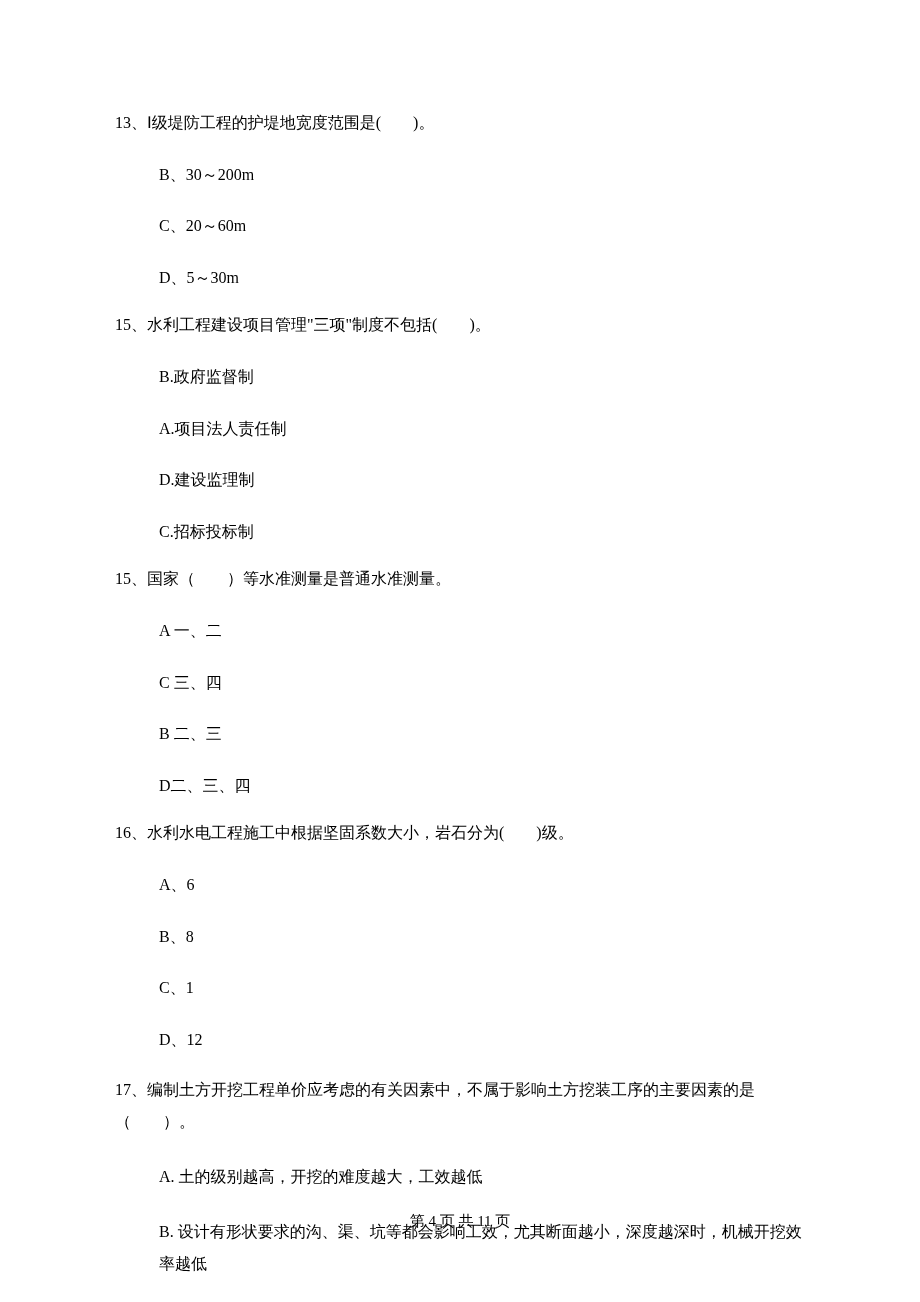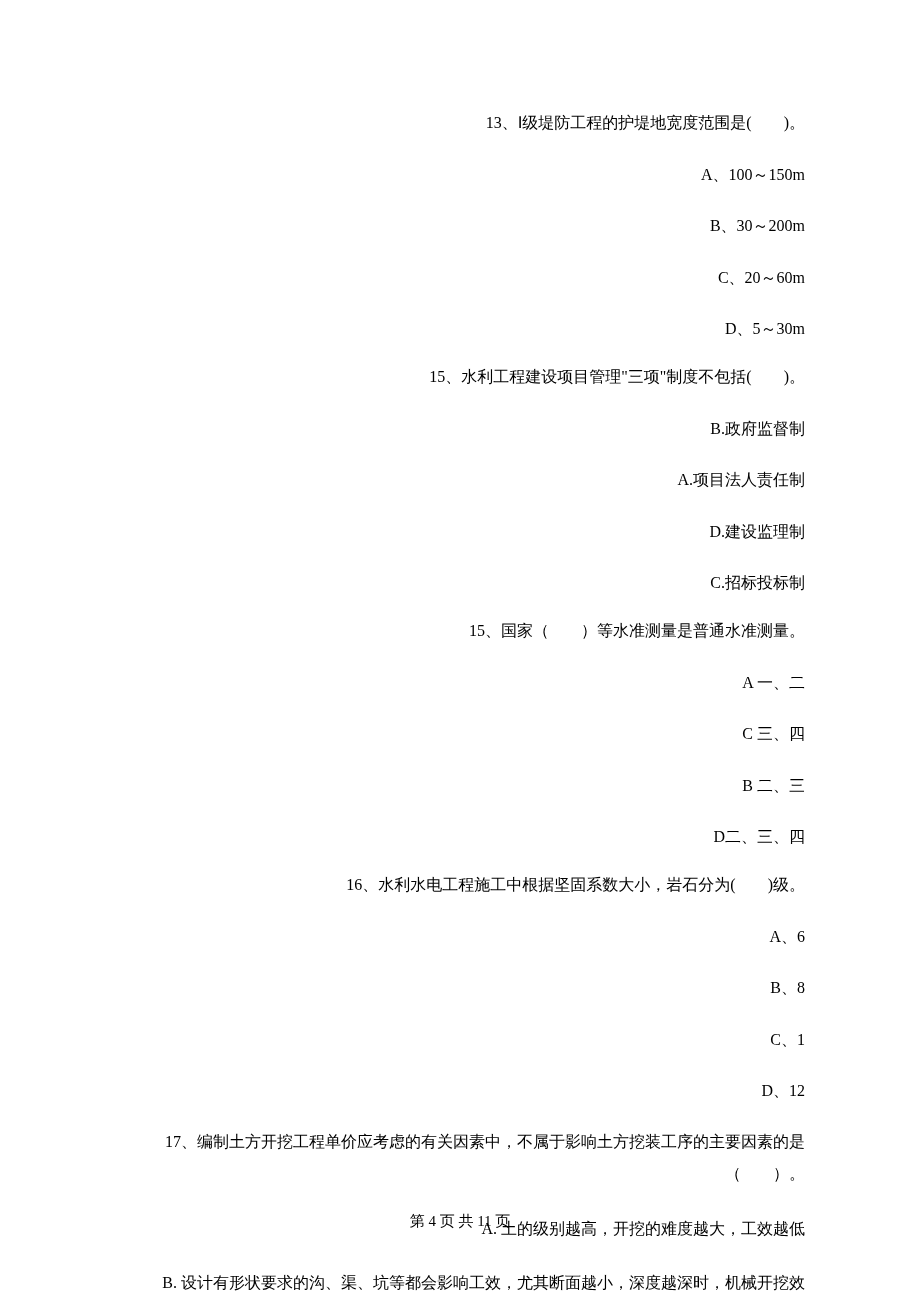--- a/index.html
+++ b/index.html
@@ -13,21 +13,20 @@
       background: #ffffff;
       font-family: "SimSun", "宋体", serif;
       font-size: 16px;
       color: #000000;
       padding: 110px 115px 40px 115px;
       position: relative;
       line-height: 1.5;
     }
     .question {
       margin-bottom: 22px;
-      text-align: right;
     }
     .question-text {
       margin-bottom: 26px;
       line-height: 1.6;
     }
     .options {
       padding-left: 44px;
     }
     .option {
       margin-bottom: 26px;
@@ -58,21 +57,20 @@
 </head>
 <body>
 
 <div>
 
   <div class="question">
     <div class="question-text">
       <span>13、</span><span>Ⅰ级堤防工程的护堤地宽度范围是(　　)。</span>
     </div>
     <div class="options">
-      <div class="option">A、100～150m</div>
       <div class="option">B、30～200m</div>
       <div class="option">C、20～60m</div>
       <div class="option">D、5～30m</div>
     </div>
   </div>
 
   <div class="question">
     <div class="question-text">
       <span>15、</span><span>水利工程建设项目管理"三项"制度不包括(　　)。</span>
     </div>

